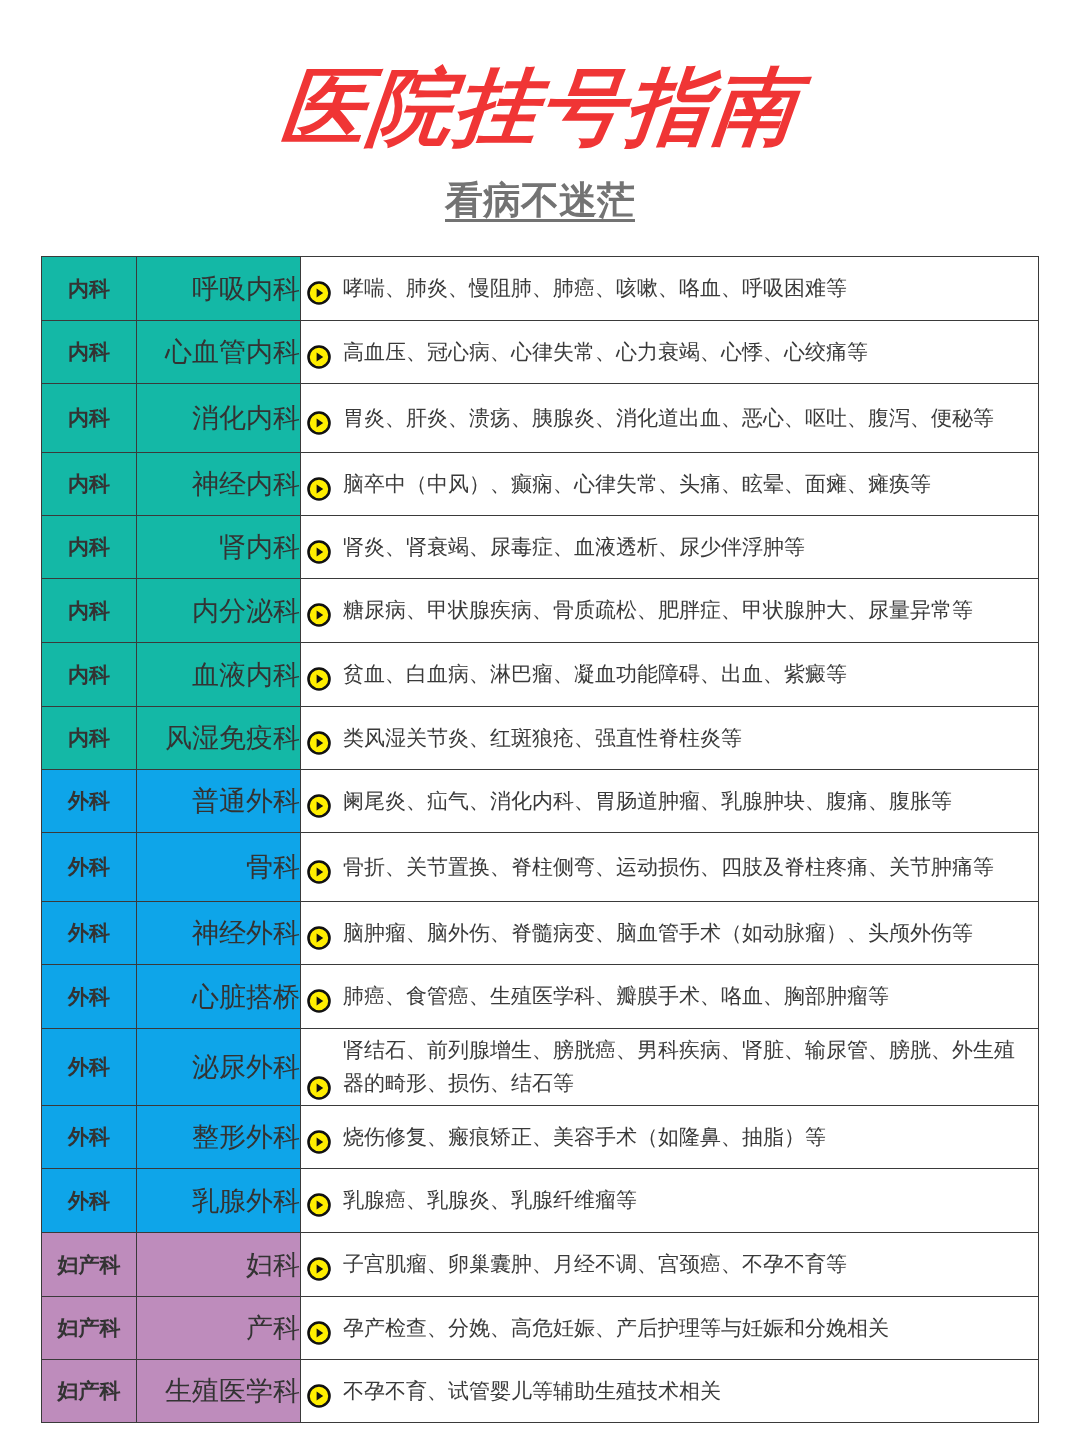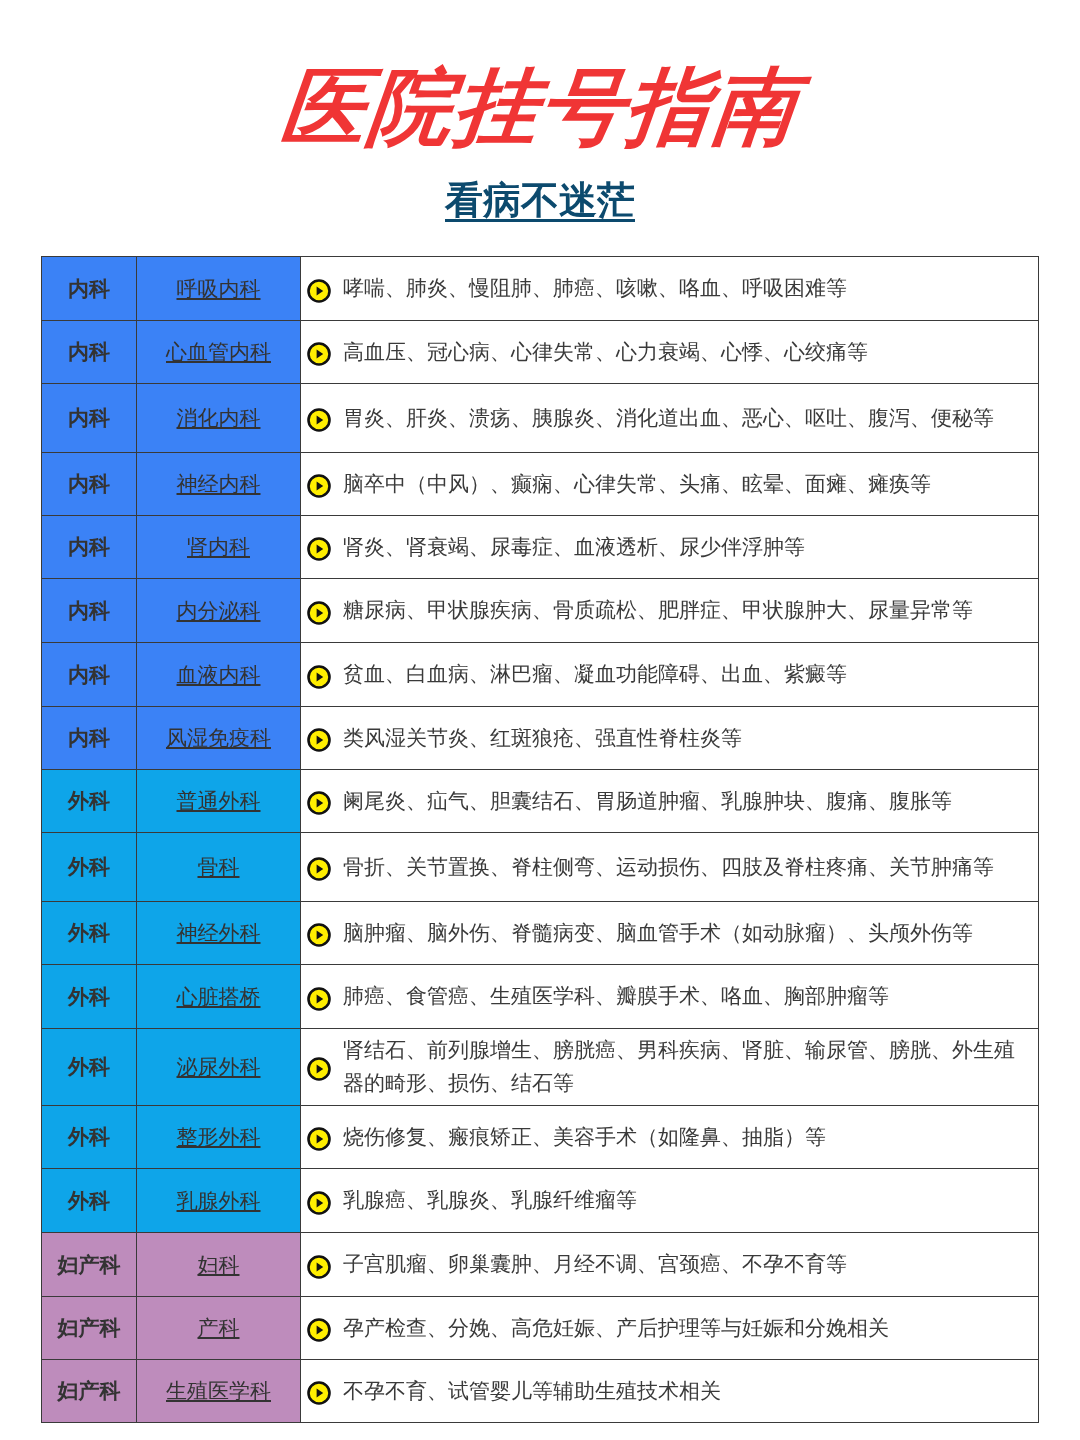--- a/index.html
+++ b/index.html
@@ -2,32 +2,32 @@
 <html><head>
 <meta charset="utf-8">
 <style>
   html, body { margin: 0; padding: 0; background: #ffffff; }
   body { width: 1080px; height: 1440px; position: relative; overflow: hidden;
          font-family: "DejaVu Sans", "Liberation Sans", sans-serif; }
   .title { position: absolute; left: 0; top: 52px; width: 1080px; text-align: center;
            color: #f03535; font-size: 84px; font-weight: bold; font-style: italic;
            letter-spacing: 2px; line-height: 110px; transform: skewX(-6deg); }
   .subtitle { position: absolute; left: 0; top: 172px; width: 1080px; text-align: center;
-              font-size: 38px; font-weight: bold; color: #0c4a6e; line-height: 56px; }
+              font-size: 38px; font-weight: bold; color: #737373; line-height: 56px; }
   .subtitle span { text-decoration: underline; text-decoration-thickness: 3px; text-underline-offset: 6px; }
   table.guide { position: absolute; left: 41px; top: 256px; width: 998px;
                 border-collapse: collapse; table-layout: fixed; }
   table.guide td { border: 1.5px solid #3a3a3a; padding: 0; color: #333; }
   td.cat { width: 94px; text-align: center; font-size: 21px; font-weight: bold; color: #2a2a2a; }
-  td.sub { width: 163px; text-align: center; font-size: 21px; color: #333; text-decoration: underline; }
+  td.sub { width: 163px; text-align: right; font-size: 27px; color: #333; }
   td.desc { background: #fff; font-size: 21px; line-height: 33px; }
-  .desc-wrap { display: flex; align-items: center; padding: 0 18px 0 6px; }
+  .desc-wrap { display: flex; align-items: flex-end; padding: 0 18px 0 6px; }
   .play { flex: 0 0 24px; width: 24px; height: 24px; margin: 4px 12px 0 0; }
   .txt { flex: 1; color: #3a3a3a; }
-  tr.g-nei td.cat, tr.g-nei td.sub { background: #3b82f6; }
+  tr.g-nei td.cat, tr.g-nei td.sub { background: #14b8a6; }
   tr.g-wai td.cat, tr.g-wai td.sub { background: #0ea5e9; }
   tr.g-fu  td.cat, tr.g-fu  td.sub { background: #be8cbc; }
 </style>
 </head>
 <body>
 
 <div class="title">医院挂号指南</div>
 <div class="subtitle"><span>看病不迷茫</span></div>
 
 <table class="guide">
@@ -146,21 +146,21 @@
 
   <tr class="g-wai" style="height: 63px;">
     <td class="cat"><span>外科</span></td>
     <td class="sub"><span>普通外科</span></td>
     <td class="desc">
       <div class="desc-wrap">
         <svg class="play" viewBox="0 0 24 24">
           <circle cx="12" cy="12" r="10.5" fill="#ffee00" stroke="#111" stroke-width="2.6"></circle>
           <path d="M9.6 7.4 L16.2 12 L9.6 16.6 Z" fill="#111"></path>
         </svg>
-        <span class="txt">阑尾炎、疝气、胆囊结石、胃肠道肿瘤、乳腺肿块、腹痛、腹胀等</span>
+        <span class="txt">阑尾炎、疝气、消化内科、胃肠道肿瘤、乳腺肿块、腹痛、腹胀等</span>
       </div>
     </td>
   </tr>
 
   <tr class="g-wai" style="height: 69px;">
     <td class="cat"><span>外科</span></td>
     <td class="sub"><span>骨科</span></td>
     <td class="desc">
       <div class="desc-wrap">
         <svg class="play" viewBox="0 0 24 24">

